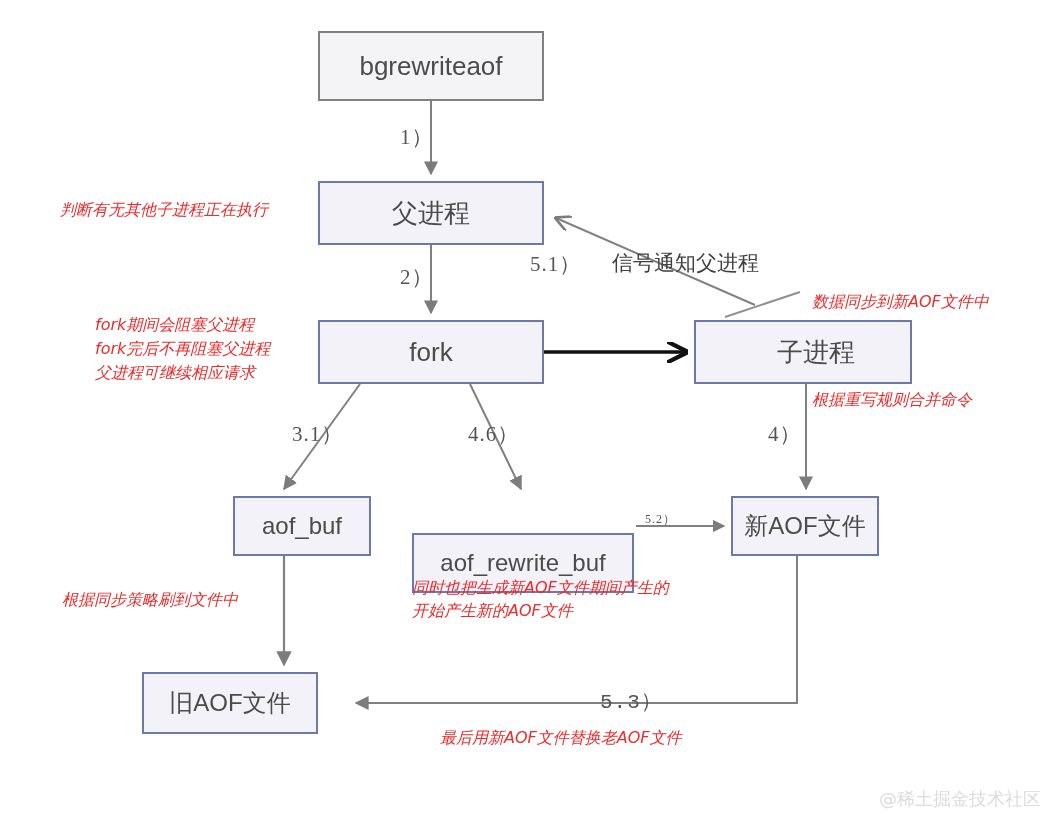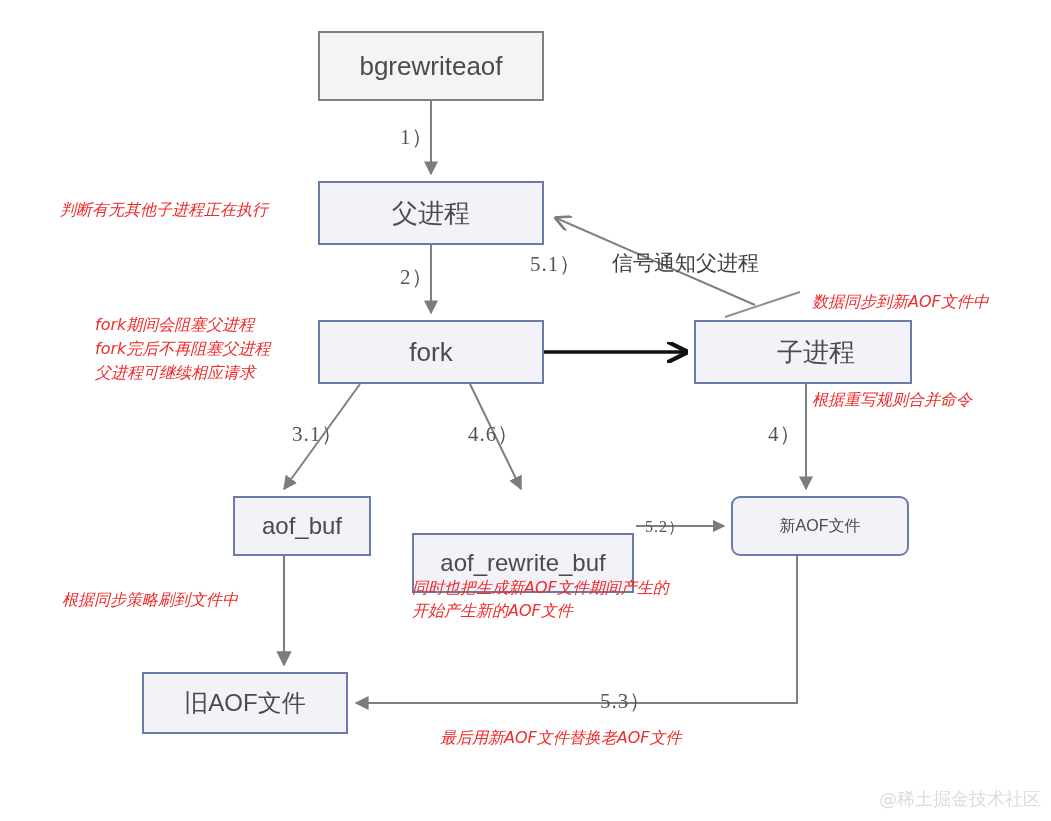--- a/index.html
+++ b/index.html
@@ -81,22 +81,22 @@
     font-size: 18px;
     white-space: nowrap;
     z-index: 2;
   }
   .n-bgrewriteaof { left: 318px; top: 31px;  width: 226px; height: 70px; font-size: 26px; }
   .n-parent       { left: 318px; top: 181px; width: 226px; height: 64px; font-size: 26px; }
   .n-fork         { left: 318px; top: 320px; width: 226px; height: 64px; font-size: 26px; }
   .n-child        { left: 694px; top: 320px; width: 218px; height: 64px; font-size: 26px; padding-left: 26px; }
   .n-aofbuf       { left: 213px; top: 496px; width: 138px; height: 60px; font-size: 24px; margin-left: 20px; }
   .n-rewritebuf   { left: 412px; top: 496px; width: 222px; height: 60px; font-size: 24px; margin-top: 37px; }
-  .n-newaof       { left: 731px; top: 496px; width: 178px; height: 60px; font-size: 16px; border-radius: 9px; }
-  .n-oldaof       { left: 142px; top: 672px; width: 206px; height: 62px; font-size: 24px; }
+  .n-newaof       { left: 731px; top: 496px; width: 148px; height: 60px; font-size: 24px; }
+  .n-oldaof       { left: 142px; top: 672px; width: 176px; height: 62px; font-size: 24px; }
 </style>
 </head>
 <body>
 
 <div id="canvas">
 
   <svg id="edges" viewBox="0 0 1051 821" width="1051" height="821">
     <defs>
       <marker id="arrowGray" viewBox="0 0 10 10" refX="9" refY="5" markerWidth="7" markerHeight="7" orient="auto-start-reverse">
         <path d="M 0 0 L 10 5 L 0 10 z" fill="#7c7c7c"></path>
@@ -171,23 +171,23 @@
   <div class="lbl step" style="left:292px; top:420px;">3.1）</div>
 
   <div class="lbl step" style="left:468px; top:420px;">4.6）</div>
 
   <div class="lbl step" style="left:768px; top:420px;">4）</div>
 
   <div class="lbl step" style="left:530px; top:250px;">5.1）</div>
 
   <div class="lbl cn" style="left:612px; top:249px;">信号通知父进程</div>
 
-  <div class="lbl step" style="left:645px; top:511px; font-size:16px;margin-top:6px;">5.2）</div>
-
-  <div class="lbl step" style="left:600px; top:687px;">5.3）</div>
+  <div class="lbl step" style="left:645px; top:511px; font-size:12px;">5.2）</div>
+
+  <div class="lbl step" style="left:600px; top:687px;font-family:Liberation Mono, monospace;">5.3）</div>
 
   <div class="note" style="left:60px; top:198px;">判断有无其他子进程正在执行</div>
 
   <div class="note" style="left:95px; top:313px; line-height:1.5;">fork期间会阻塞父进程
 fork完后不再阻塞父进程
 父进程可继续相应请求</div>
 
   <div class="note" style="left:812px; top:290px;">数据同步到新AOF文件中</div>
 
   <div class="note" style="left:812px; top:388px;">根据重写规则合并命令</div>

